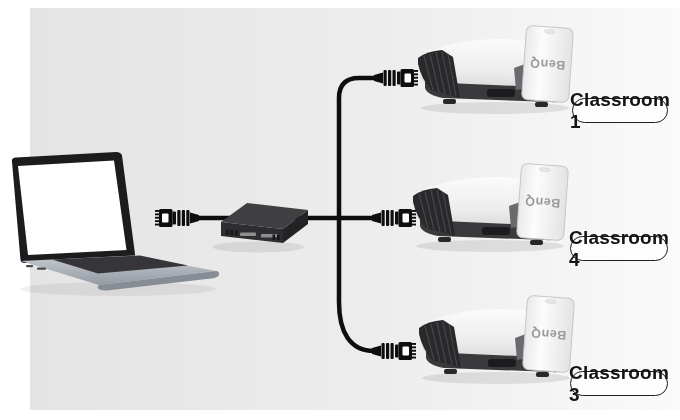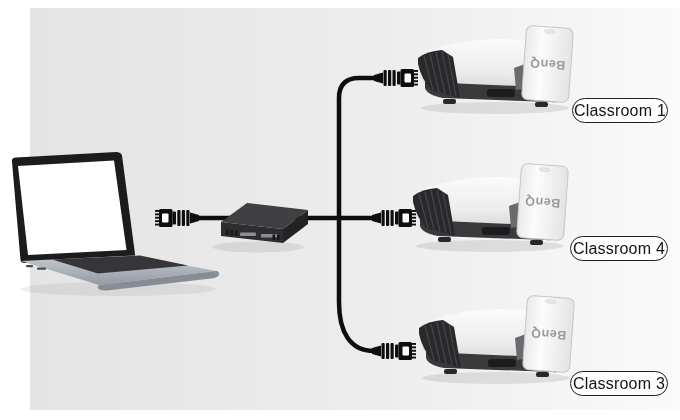--- a/index.html
+++ b/index.html
@@ -5,21 +5,21 @@
   html,body { margin:0; padding:0; background:#ffffff; }
   .stage {
     position:relative; width:680px; height:420px; overflow:hidden;
     background:#ffffff; font-family:"Liberation Sans", sans-serif;
   }
   .stage svg { position:absolute; left:0; top:0; }
   .pill {
     position:absolute; box-sizing:border-box; height:25px;
     border:1.5px solid #1f1f1f; border-radius:13px; background:#fdfdfd;
     display:flex; align-items:center; justify-content:center;
-    font-size:16px; color:#141414; letter-spacing:.2px;
+    font-size:19px; color:#141414; letter-spacing:.2px;font-weight:bold;
   }
   #label-1 { left:572px; top:98px;  width:96px; }
   #label-2 { left:570px; top:236px; width:98px; }
   #label-3 { left:570px; top:371px; width:98px; }
 </style>
 </head>
 <body>
 
 <div class="stage">
 

